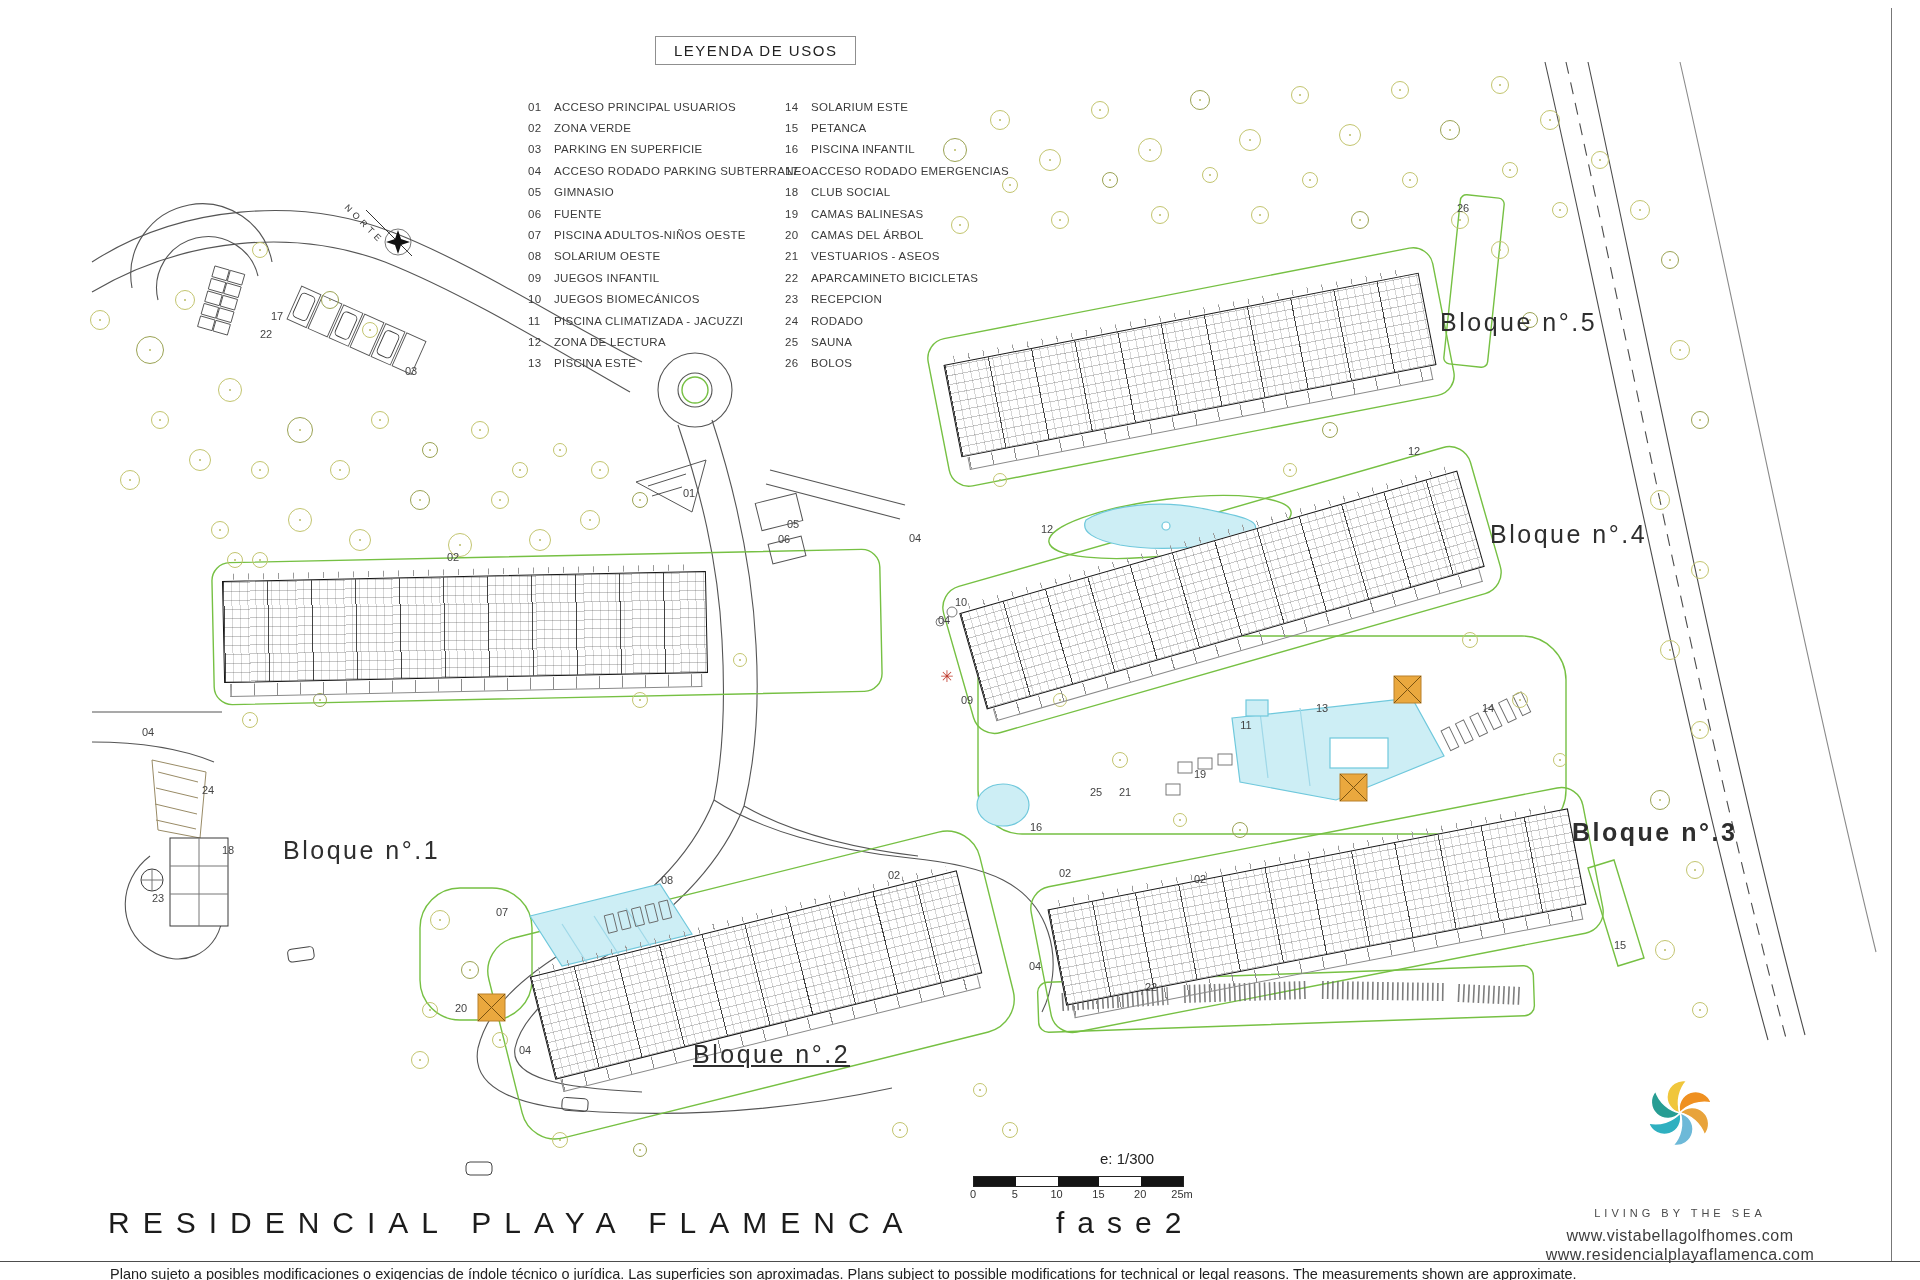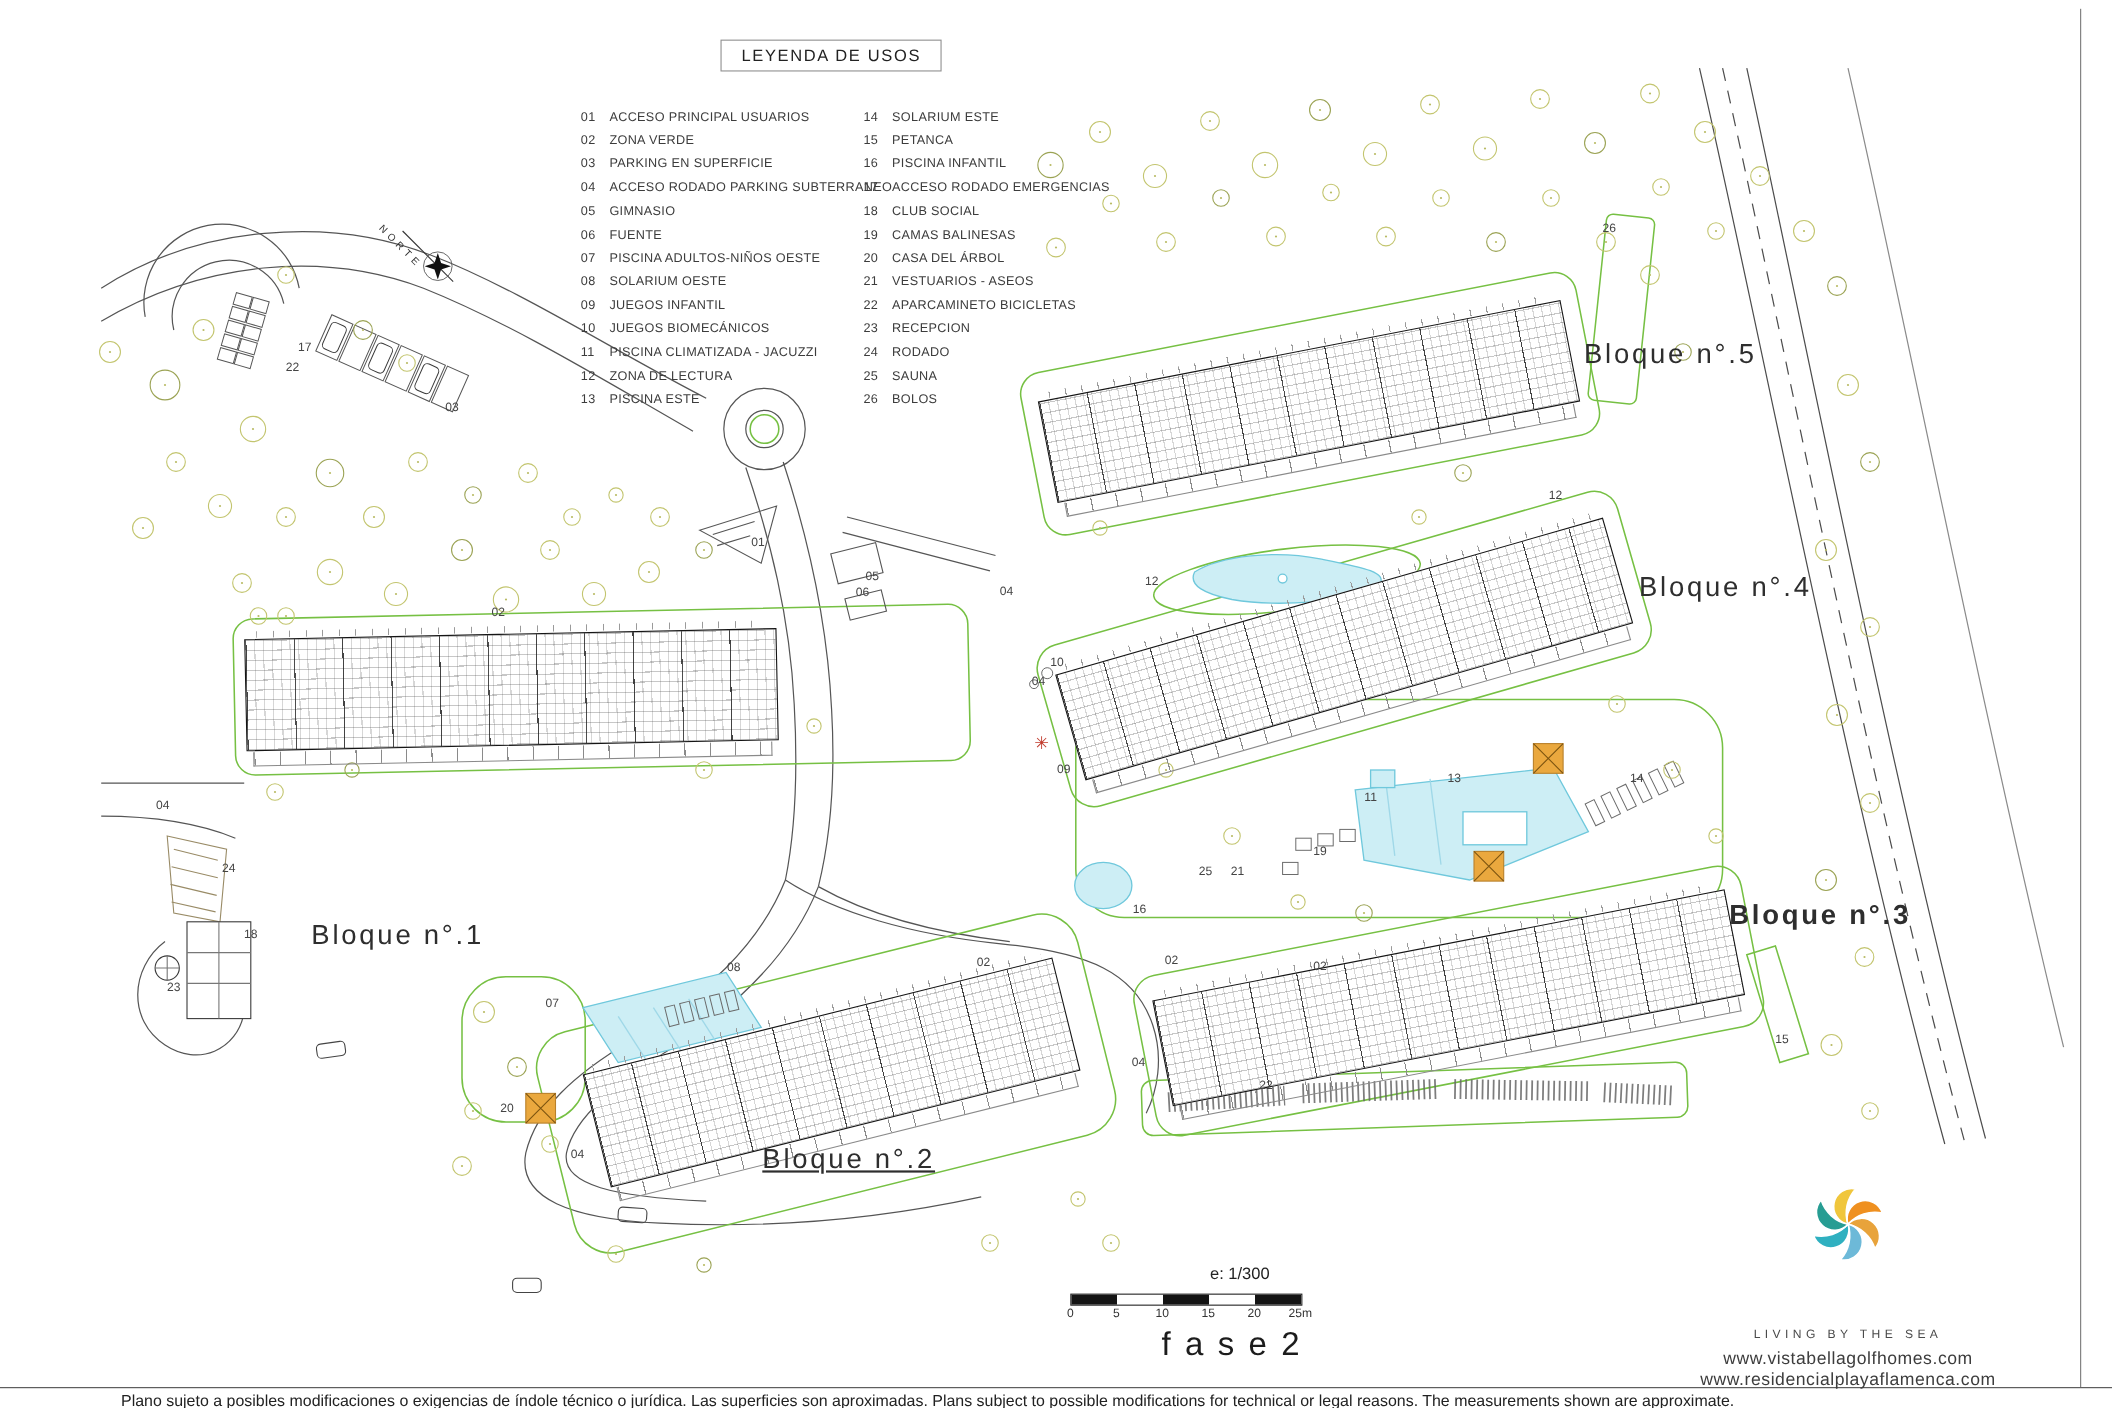--- a/index.html
+++ b/index.html
@@ -410,21 +410,21 @@
       <div class="lrow">
         <span class="lnum">18</span>
         <span>CLUB SOCIAL</span>
       </div>
       <div class="lrow">
         <span class="lnum">19</span>
         <span>CAMAS BALINESAS</span>
       </div>
       <div class="lrow">
         <span class="lnum">20</span>
-        <span>CASA DEL ÁRBOL</span>
+        <span>CAMAS DEL ÁRBOL</span>
       </div>
       <div class="lrow">
         <span class="lnum">21</span>
         <span>VESTUARIOS - ASEOS</span>
       </div>
       <div class="lrow">
         <span class="lnum">22</span>
         <span>APARCAMINETO BICICLETAS</span>
       </div>
       <div class="lrow">
@@ -495,20 +495,21 @@
   <div class="scale-bar"></div>
   <div id="scale-ticks">
       <span style="left: 0%;">0</span>
       <span style="left: 20%;">5</span>
       <span style="left: 40%;">10</span>
       <span style="left: 60%;">15</span>
       <span style="left: 80%;">20</span>
       <span style="left: 100%;">25m</span>
     </div>
 
+  <div class="main-title">RESIDENCIAL PLAYA FLAMENCA</div>
   <div class="phase-title">fase2</div>
   <div class="frame-bottom"></div>
   <div class="frame-right"></div>
   <div class="disclaimer">Plano sujeto a posibles modificaciones o exigencias de índole técnico o jurídica. Las superficies son aproximadas. Plans subject to possible modifications for technical or legal reasons. The measurements shown are approximate.</div>
 
   <svg id="logo-swirl" class="abs" style="left:1643px;top:1076px;" width="74" height="74" viewBox="-36 -36 72 72">
       <path d="M0,0 A16,16 0 0 1 0,-32 A32,32 0 0 0 0,0 Z" transform="rotate(12)" fill="#f0c63c" stroke="#fff" stroke-width="1.4"></path>
       <path d="M0,0 A16,16 0 0 1 0,-32 A32,32 0 0 0 0,0 Z" transform="rotate(72)" fill="#ef9020" stroke="#fff" stroke-width="1.4"></path>
       <path d="M0,0 A16,16 0 0 1 0,-32 A32,32 0 0 0 0,0 Z" transform="rotate(132)" fill="#e8a33b" stroke="#fff" stroke-width="1.4"></path>
       <path d="M0,0 A16,16 0 0 1 0,-32 A32,32 0 0 0 0,0 Z" transform="rotate(192)" fill="#6db9d8" stroke="#fff" stroke-width="1.4"></path>

